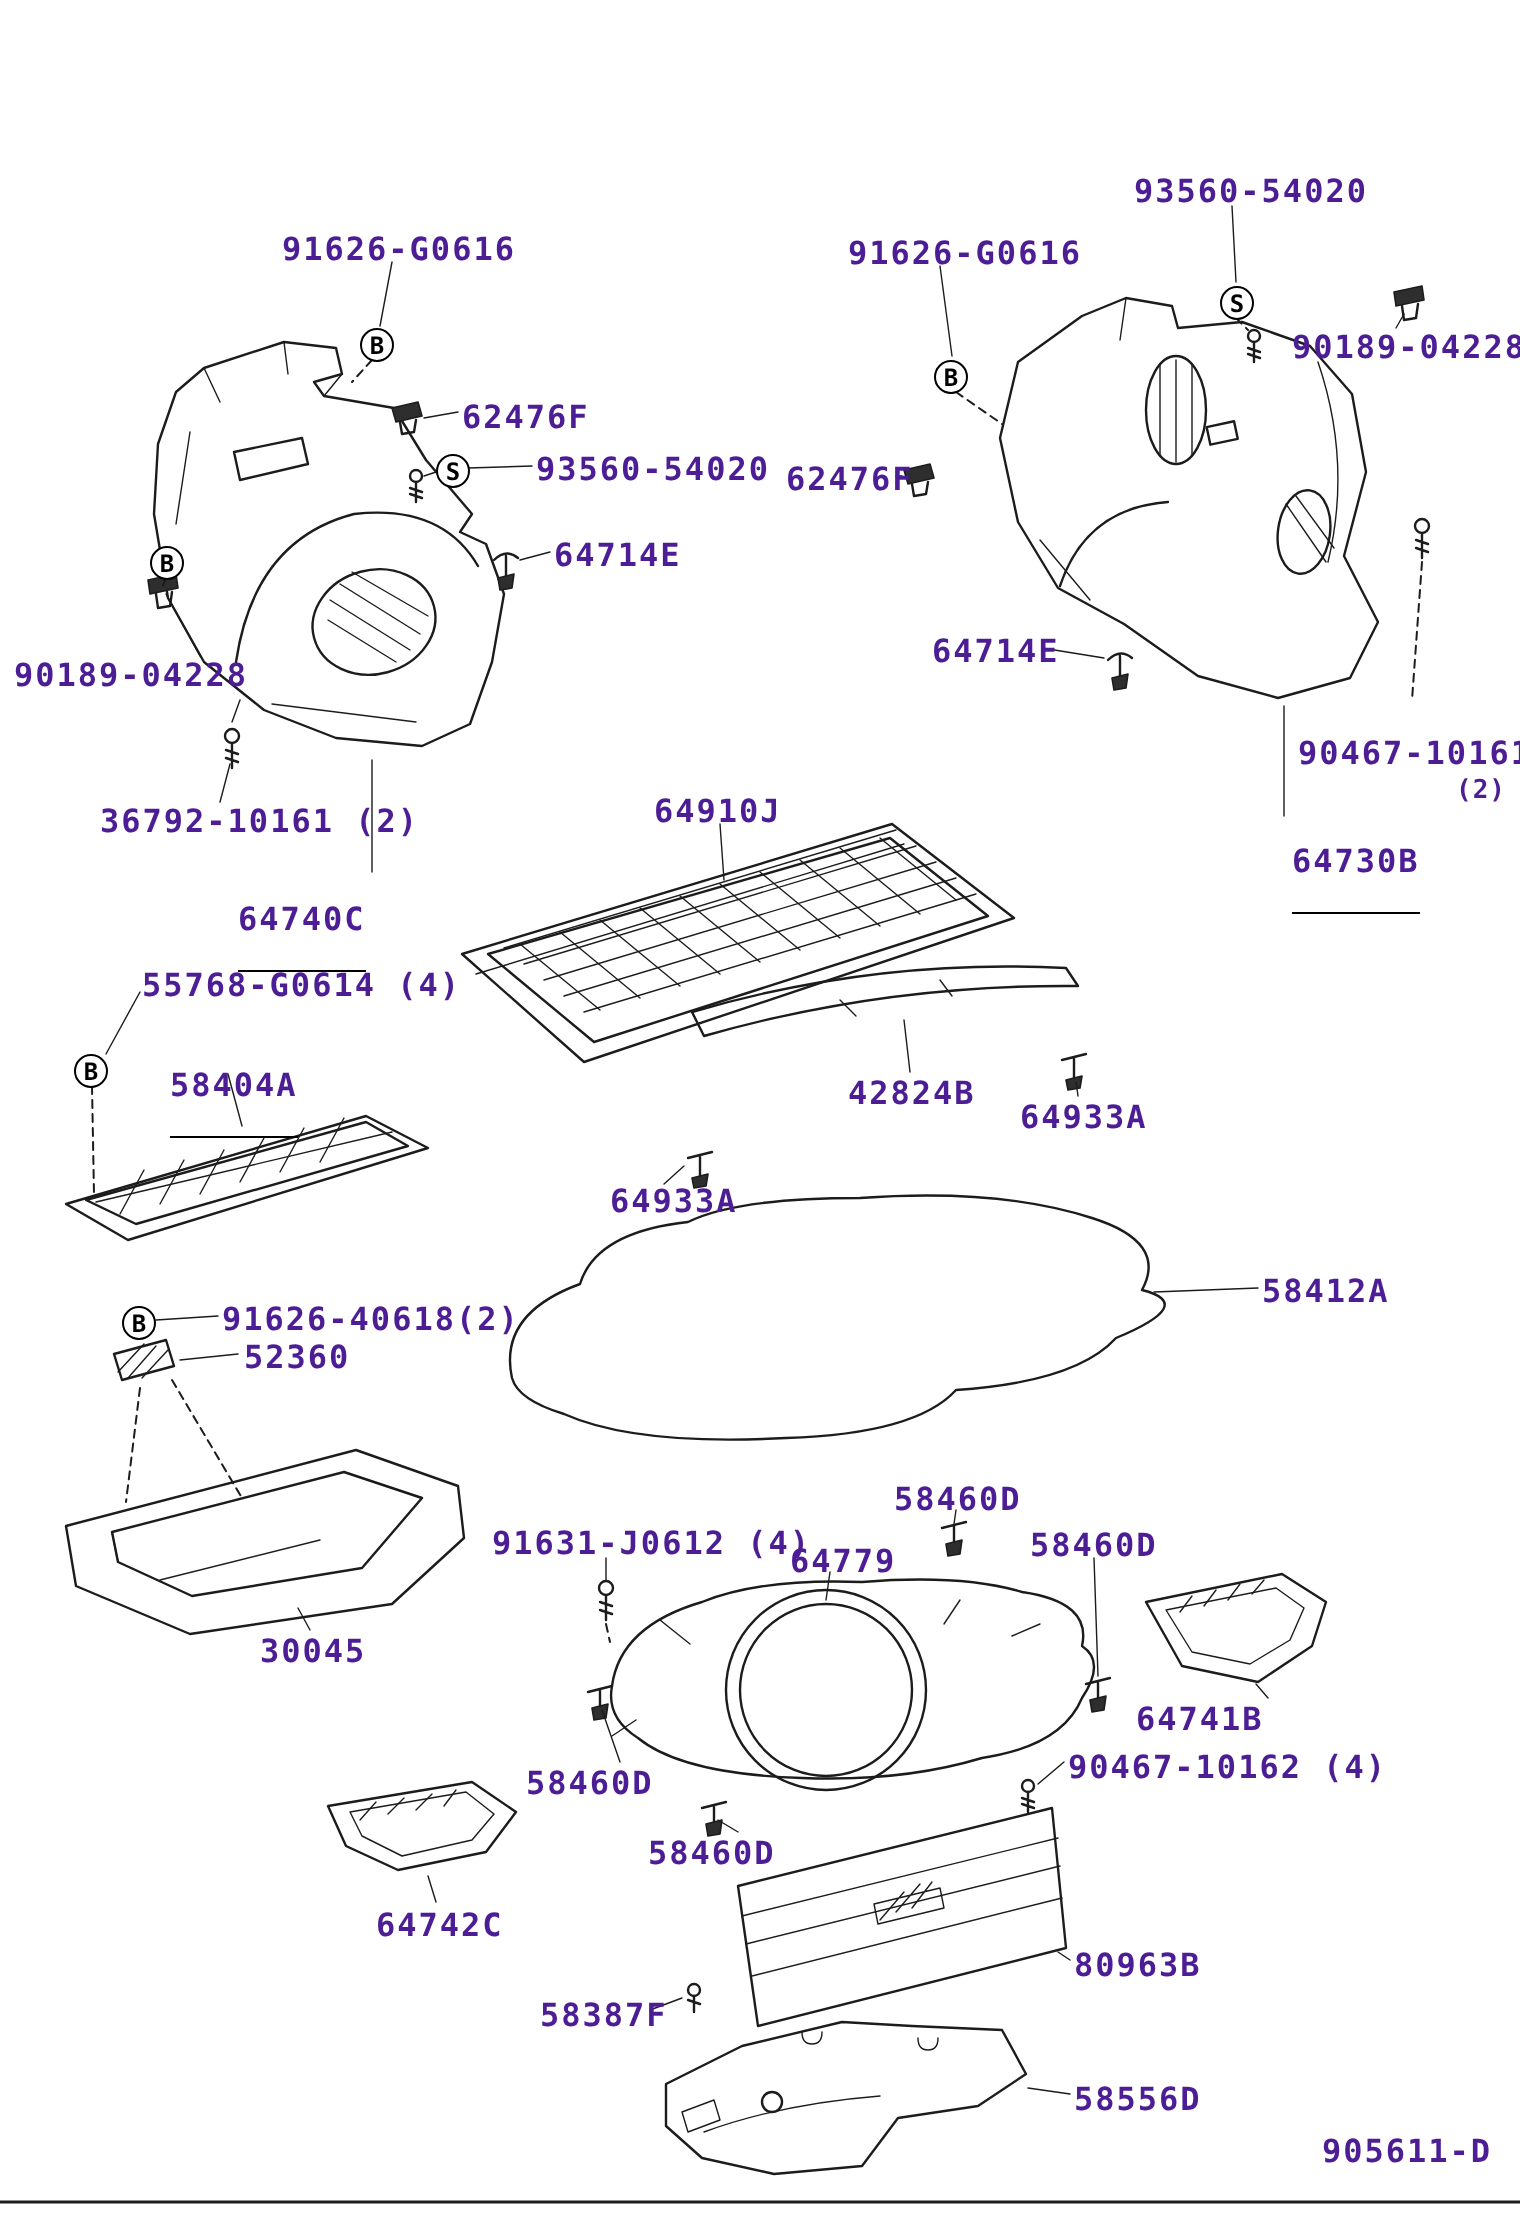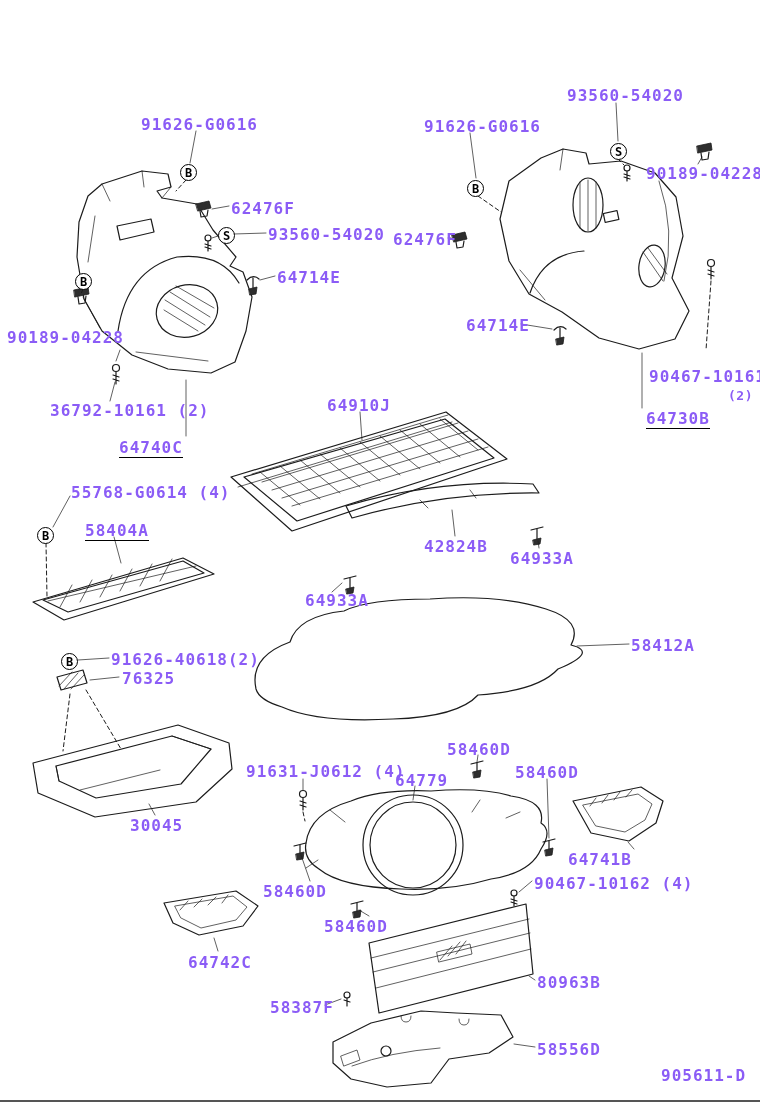--- a/index.html
+++ b/index.html
@@ -8,22 +8,22 @@
   .canvas { position:absolute; left:0; top:0; width:760px; height:1112px; background:#fff; }
   svg.art { position:absolute; left:0; top:0; }
   .art path, .art circle, .art ellipse, .art rect {
     fill:none; stroke:#1c1c1c; stroke-width:1.2; stroke-linecap:round; stroke-linejoin:round;
   }
   .art .fill { fill:#2e2e2e; stroke:#1c1c1c; stroke-width:0.8; }
   .art .thin { stroke-width:0.7; }
   .art .dash { stroke-dasharray:4 3; stroke-width:1; }
   .art .rule { stroke-width:1.6; }
   .label { position:absolute; font-weight:bold; font-size:16px; line-height:19px;
-           letter-spacing:1px; color:#8b5cf6; white-space:nowrap; }
-  .label.underline { border-bottom:1.6px solid #000; padding-bottom:0px; }
+           letter-spacing:1px; color:#4c1d95; white-space:nowrap; }
+  .label.underline { border-bottom:1.6px solid #000; padding-bottom:16px;margin-top:12px; }
   .label.small { font-size:13px; letter-spacing:0.5px; }
   .callout { position:absolute; width:17px; height:17px; border:1.5px solid #000; border-radius:50%;
              background:#fff; display:flex; align-items:center; justify-content:center;
              font-size:12px; font-weight:bold; color:#000; }
 </style>
 </head>
 <body>
 
 <div class="canvas">
 
@@ -228,21 +228,21 @@
   <div class="label underline" style="left:646px;top:409px">64730B</div>
   <div class="label underline" style="left:119px;top:438px">64740C</div>
   <div class="label" style="left:327px;top:396px">64910J</div>
   <div class="label" style="left:71px;top:483px">55768-G0614 (4)</div>
   <div class="label underline" style="left:85px;top:521px">58404A</div>
   <div class="label" style="left:424px;top:537px">42824B</div>
   <div class="label" style="left:510px;top:549px">64933A</div>
   <div class="label" style="left:305px;top:591px">64933A</div>
   <div class="label" style="left:631px;top:636px">58412A</div>
   <div class="label" style="left:111px;top:650px">91626-40618(2)</div>
-  <div class="label" style="left:122px;top:669px">76325</div>
+  <div class="label" style="left:122px;top:669px">52360</div>
   <div class="label" style="left:447px;top:740px">58460D</div>
   <div class="label" style="left:246px;top:762px">91631-J0612 (4)</div>
   <div class="label" style="left:395px;top:771px">64779</div>
   <div class="label" style="left:515px;top:763px">58460D</div>
   <div class="label" style="left:130px;top:816px">30045</div>
   <div class="label" style="left:568px;top:850px">64741B</div>
   <div class="label" style="left:534px;top:874px">90467-10162 (4)</div>
   <div class="label" style="left:263px;top:882px">58460D</div>
   <div class="label" style="left:324px;top:917px">58460D</div>
   <div class="label" style="left:188px;top:953px">64742C</div>

